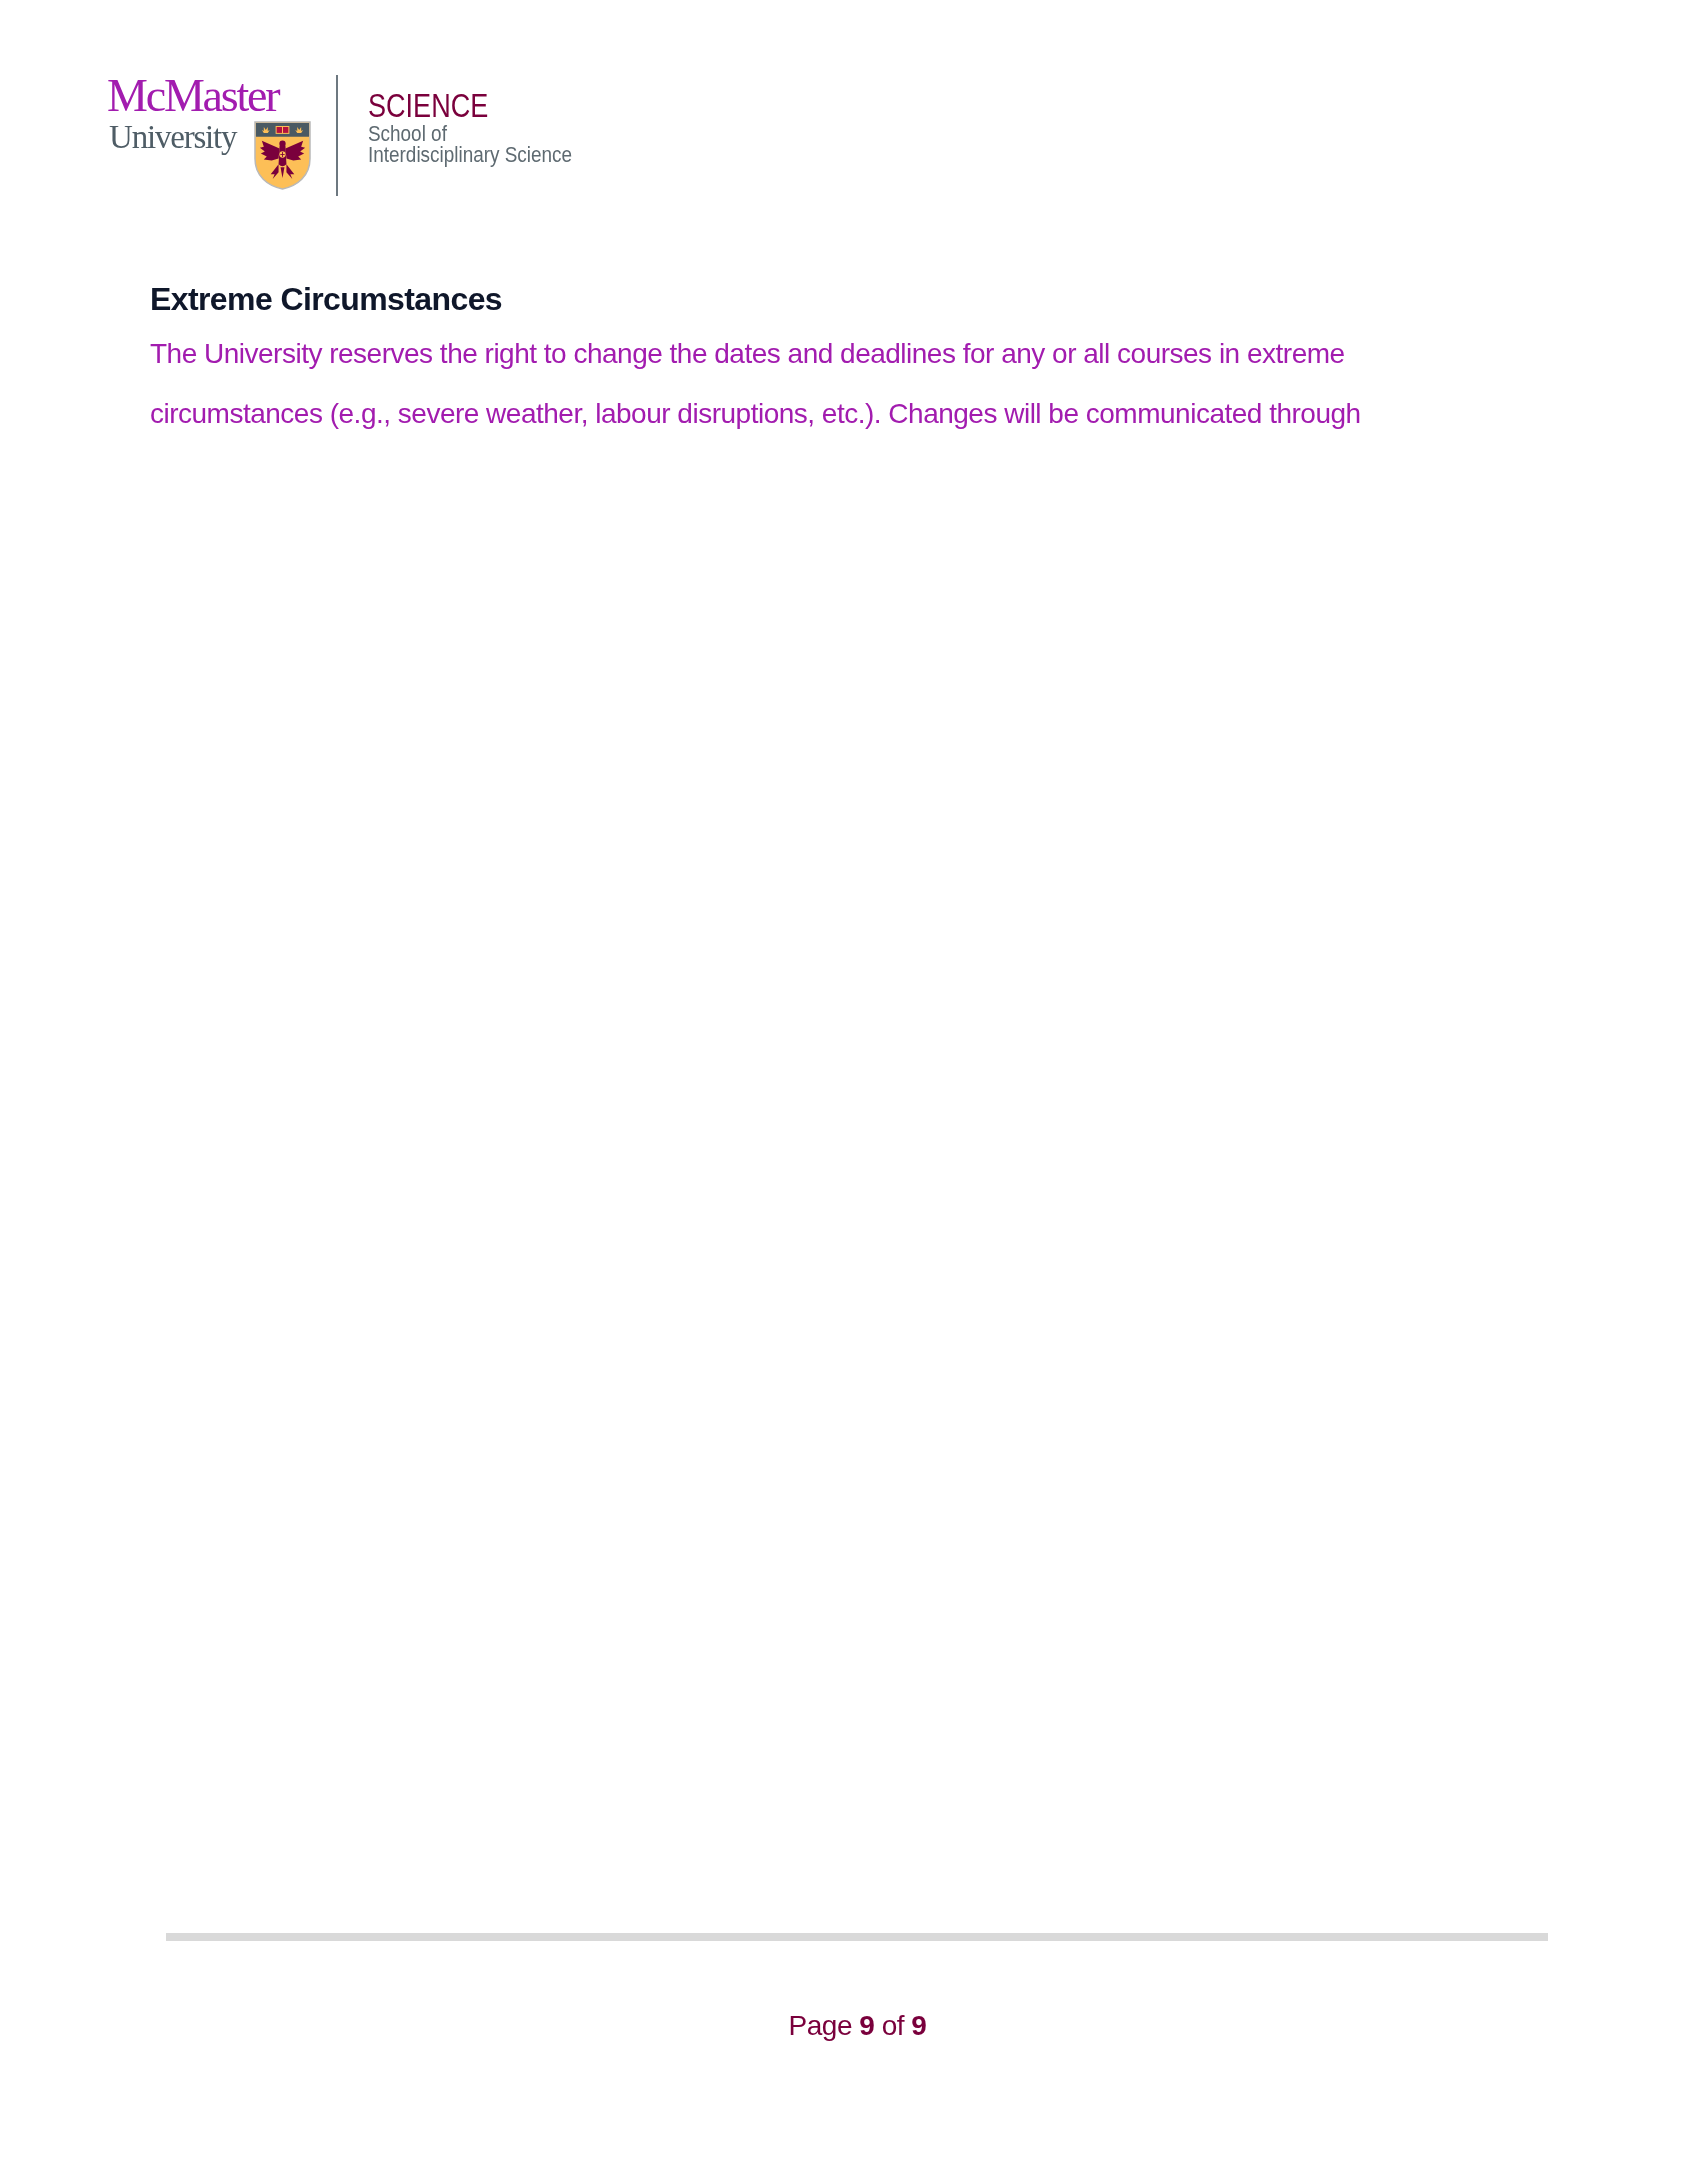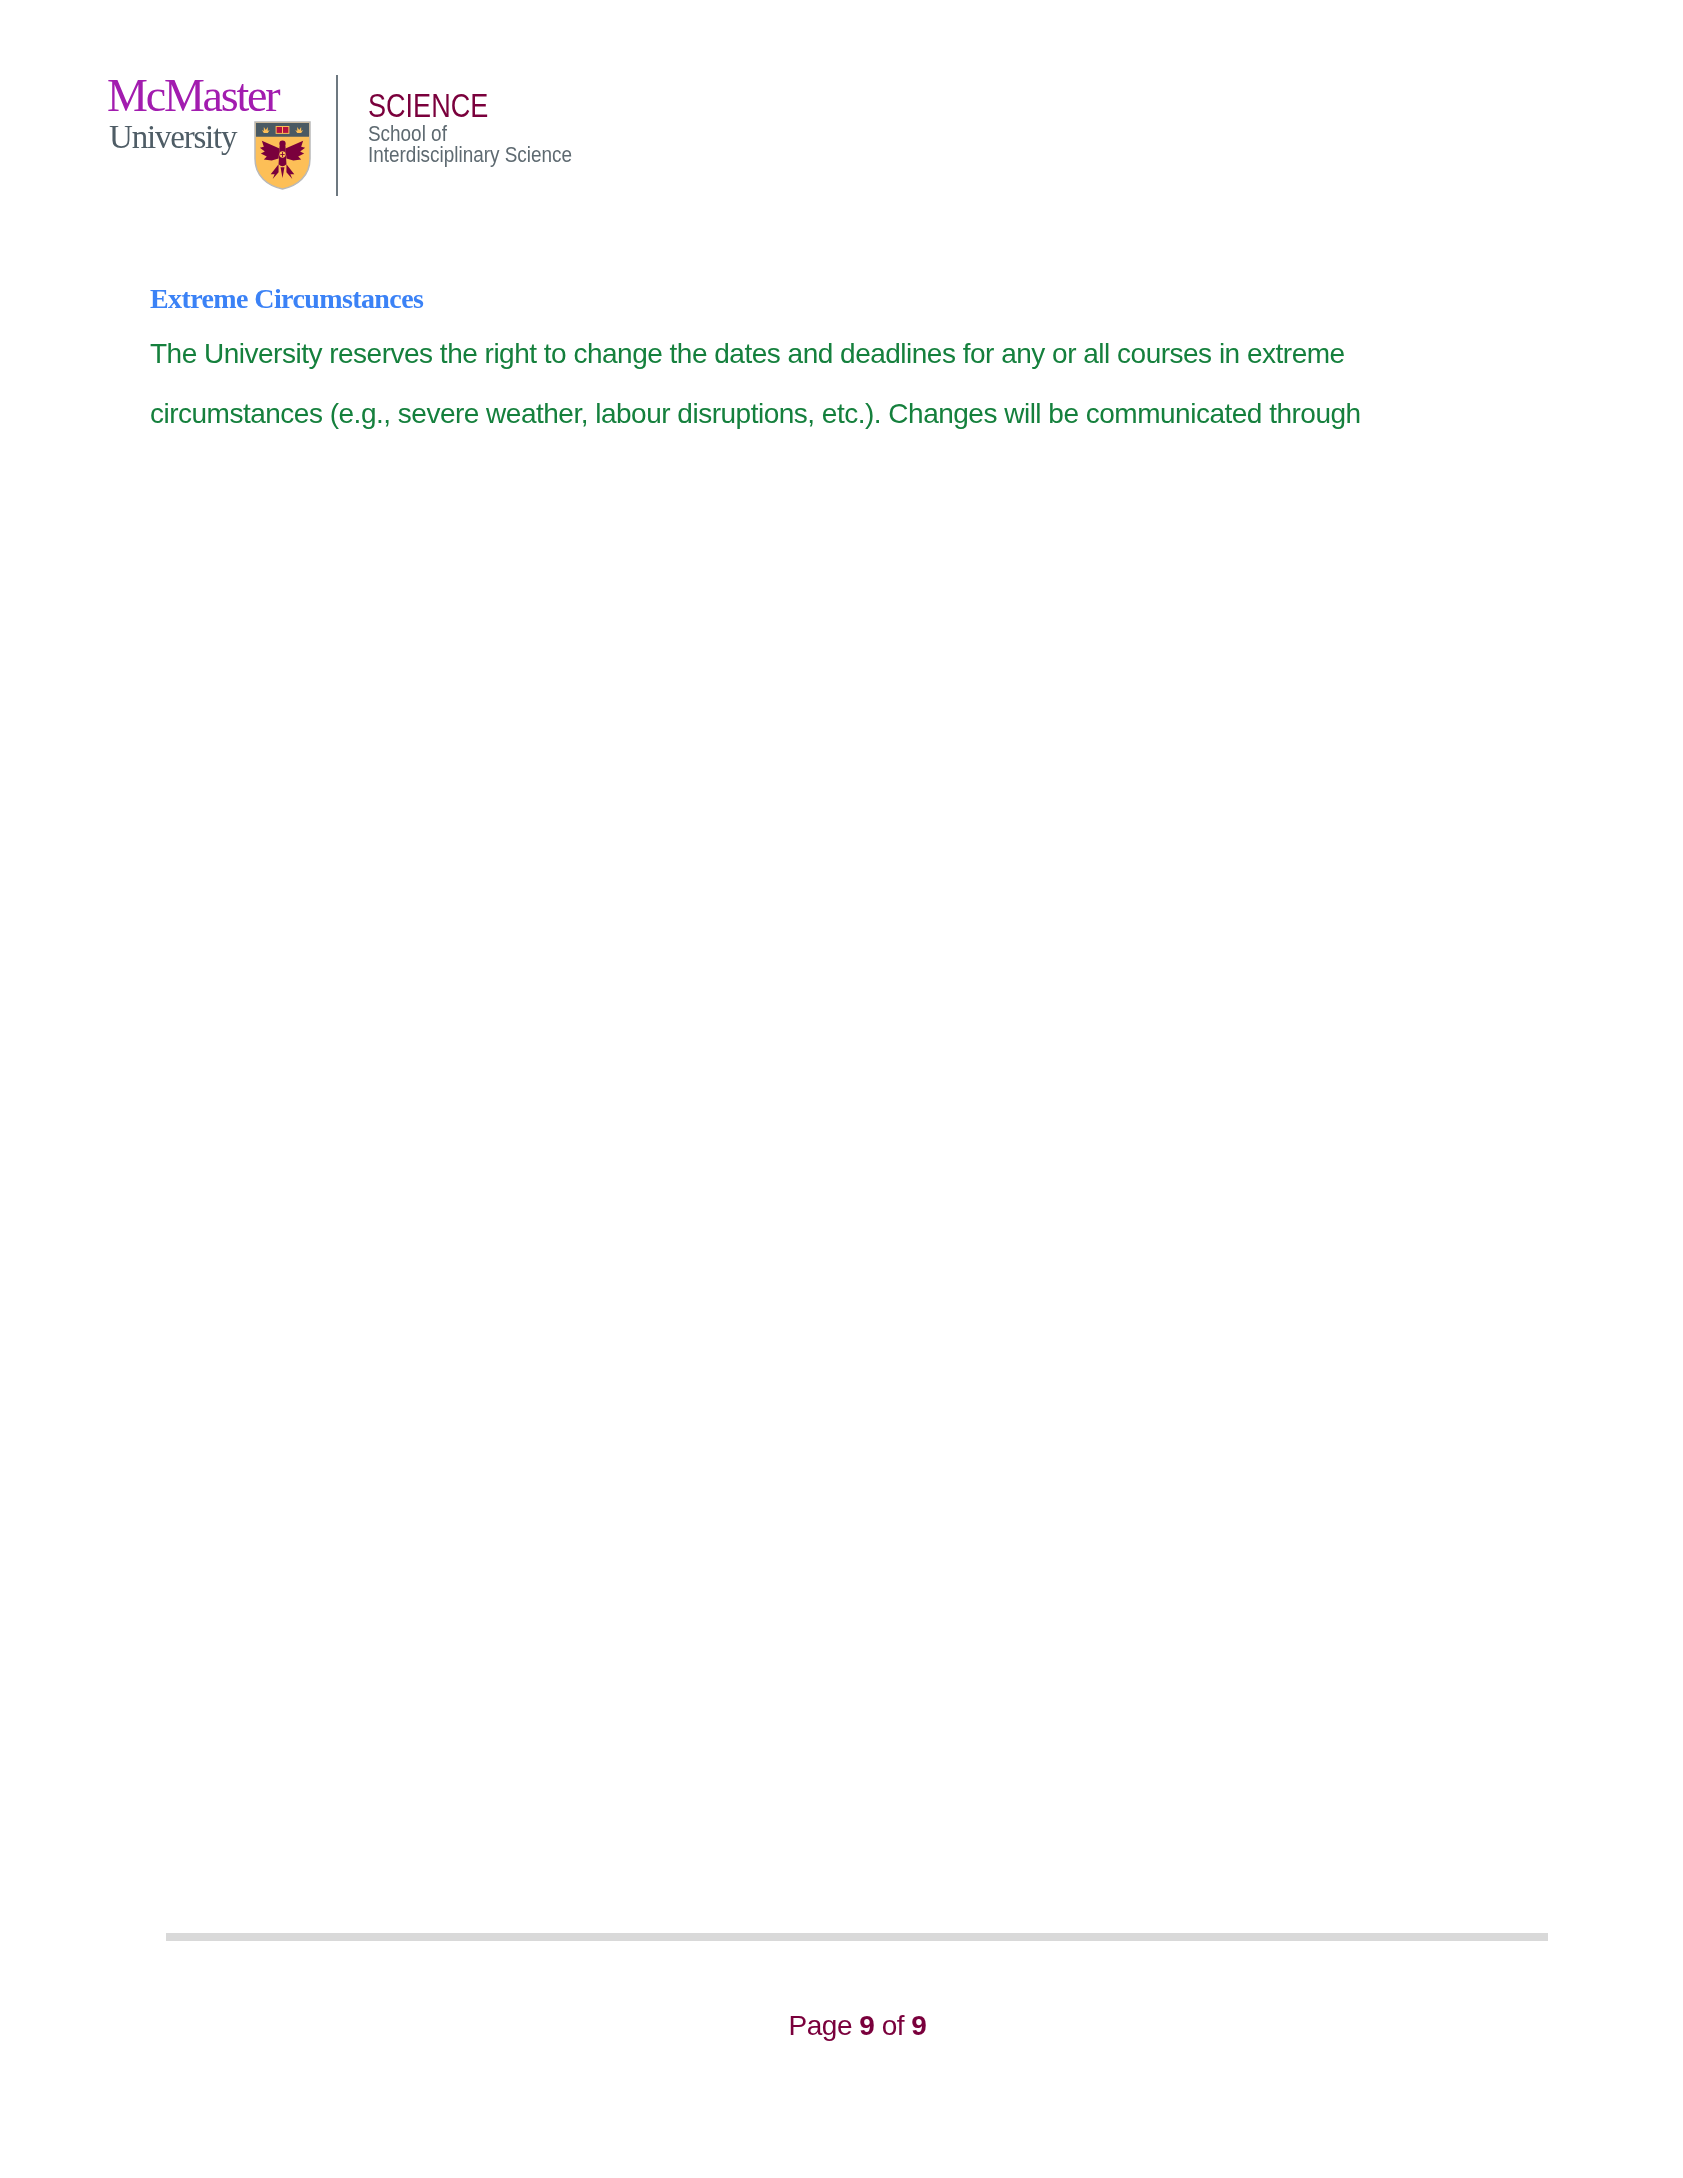--- a/index.html
+++ b/index.html
@@ -95,36 +95,36 @@
 
     
     .section {
       position: absolute;
       left: 150px;
       top: 279px;
       width: 1406px;
     }
     .section-heading {
       margin: 0;
-      font-family: Liberation Serif, serif;
+      font-family: Liberation Sans, sans-serif;
       font-weight: bold;
-      font-size: 28px;
+      font-size: 32px;
       line-height: 40px;
       letter-spacing: -0.6px;
-      color: #3b82f6;
+      color: #0f172a;
       white-space: nowrap;
     }
     .section-body {
       position: absolute;
       left: 0;
       top: 55px;
       margin: 0;
       font-family: "Liberation Sans", "DejaVu Sans", sans-serif;
       font-size: 28px;
-      color: #15803d;
+      color: #a21caf;
     }
     .body-line {
       display: block;
       height: 60px;
       line-height: 40px;
       white-space: nowrap;
       letter-spacing: -0.5px;
     }
 
     

